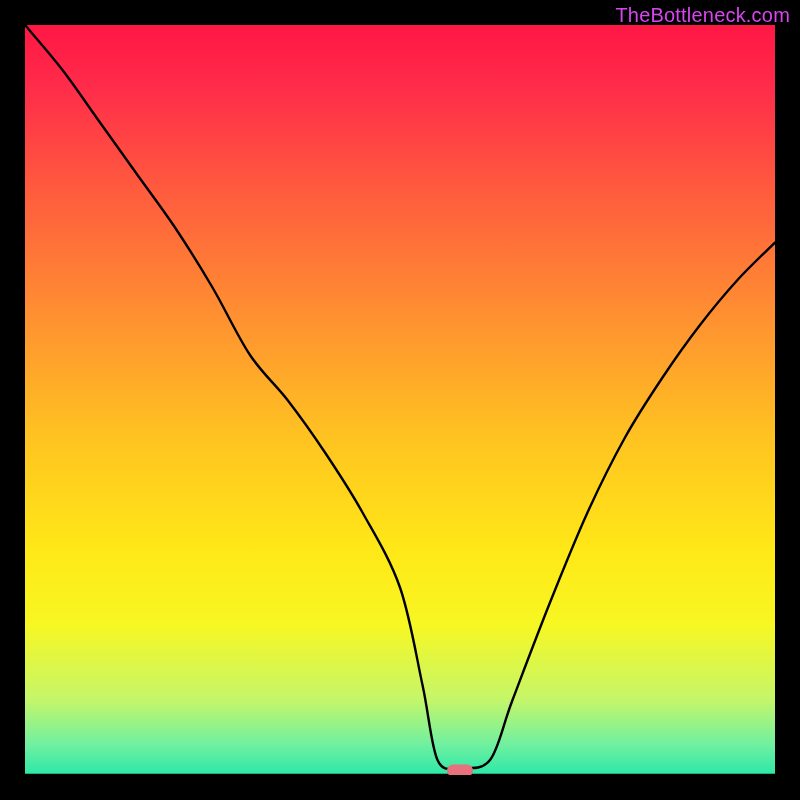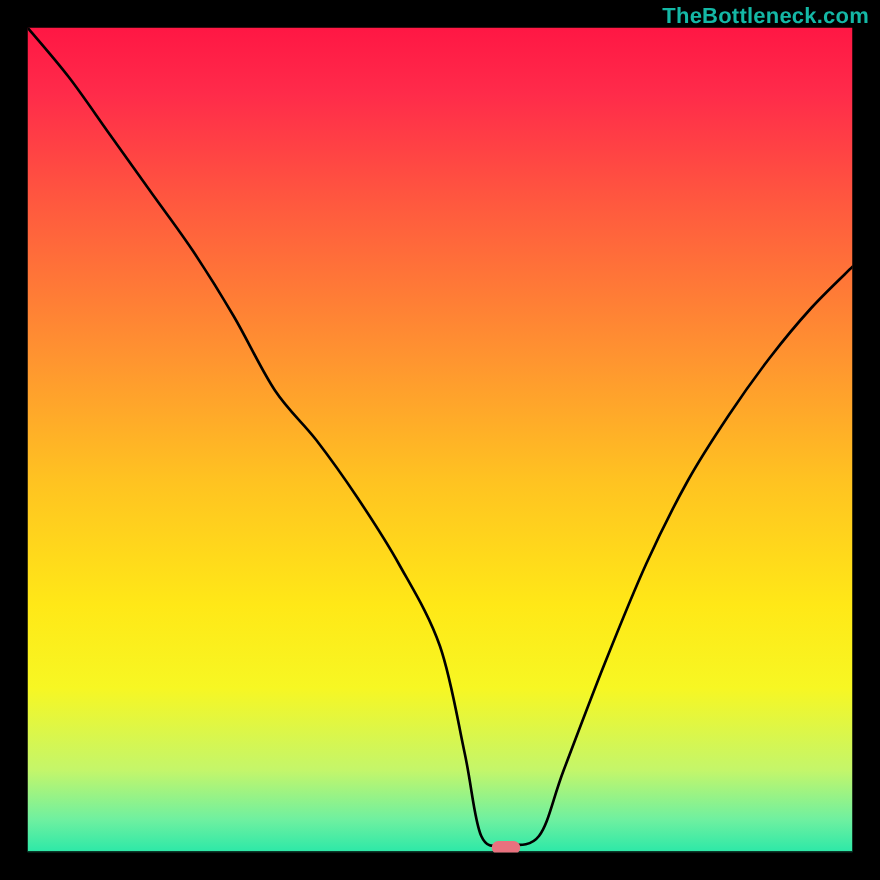--- a/index.html
+++ b/index.html
@@ -14,23 +14,23 @@
   .frame {
     position: relative;
     width: 800px;
     height: 800px;
     background: #000;
   }
   .watermark {
     position: absolute;
     top: 4px;
     right: 10px;
-    color: #14b8a6;
+    color: #d946ef;
     font-size: 20px;
-    font-weight: 700;
+    font-weight: 400;
     letter-spacing: 0.2px;
     z-index: 10;
     margin-left: 39px;
   }
   .plot-area {
     position: absolute;
     left: 25px;
     top: 25px;
     width: 750px;
     height: 750px;

